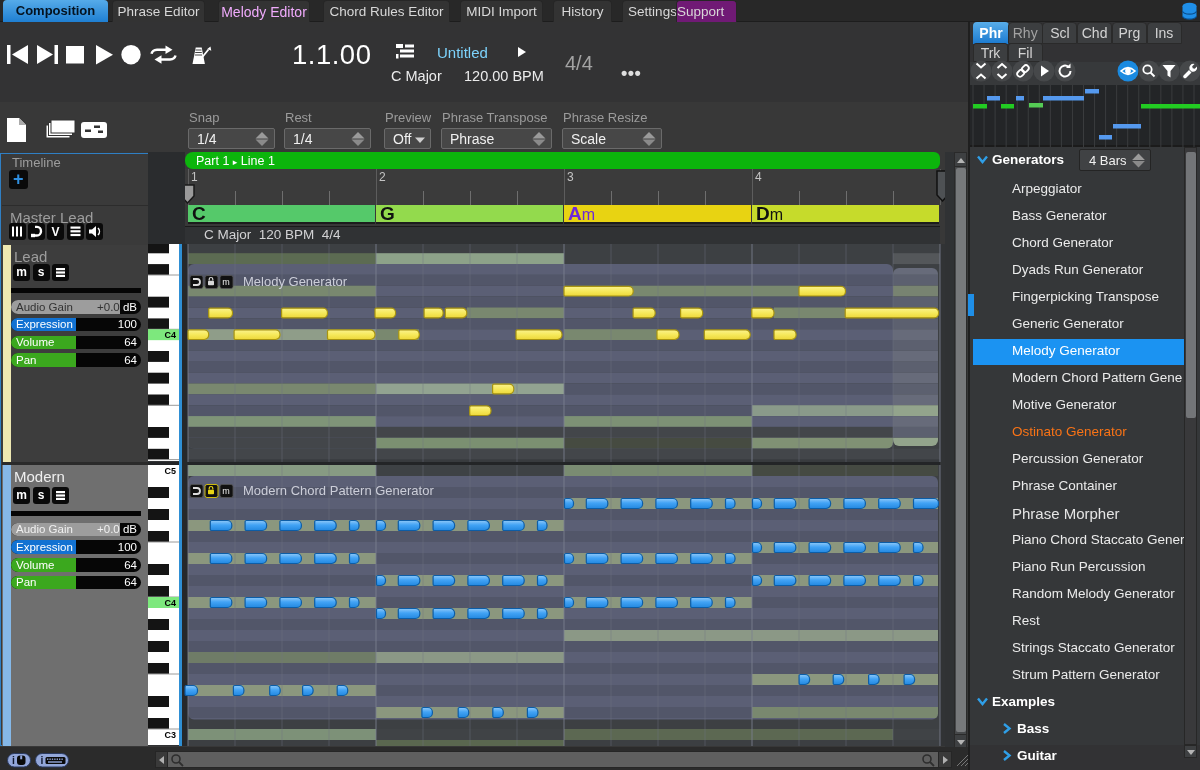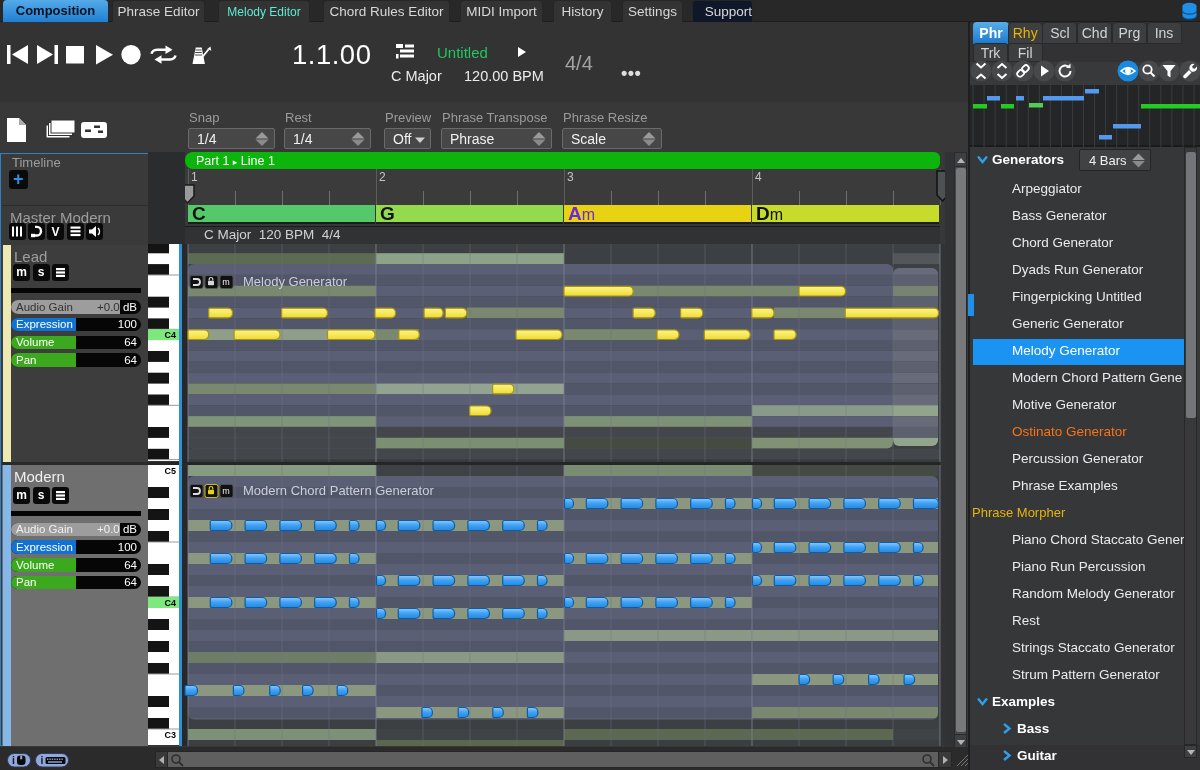--- a/index.html
+++ b/index.html
@@ -3,26 +3,26 @@
 *{margin:0;padding:0;box-sizing:border-box}
 html,body{width:1200px;height:770px;overflow:hidden;background:#3a3a3a;font-family:"Liberation Sans",sans-serif}
 #app{position:relative;width:1200px;height:770px;background:#383838;overflow:hidden}
 .abs{position:absolute}
 .tx{position:absolute;white-space:nowrap}
 </style></head><body>
 <div id="app">
 <div class="abs" style="left:0;top:0;width:1200px;height:22px;background:#282828;border-bottom:1px solid #1d1d1d"></div>
 <div class="abs" style="left:3px;top:0;width:105px;height:22px;background:linear-gradient(#56abe9,#1f7fd2);border-radius:4px 4px 0 0;color:#04121f;font-weight:bold;font-size:13px;text-align:center;line-height:22px">Composition</div>
 <div class="abs" style="left:112px;top:0;width:93px;height:22px;background:#333;border:1px solid #262626;border-bottom:none;border-radius:4px 4px 0 0;color:#d8d8d8;font-size:13.5px;text-align:center;line-height:22px">Phrase Editor</div>
-<div class="abs" style="left:218px;top:0;width:92px;height:22px;background:#333;border:1px solid #262626;border-bottom:none;border-radius:4px 4px 0 0;color:#5eead4;font-size:12px;text-align:center;line-height:22px">Melody Editor</div>
+<div class="abs" style="left:218px;top:0;width:92px;height:22px;background:#333;border:1px solid #262626;border-bottom:none;border-radius:4px 4px 0 0;color:#f0abfc;font-size:14px;text-align:center;line-height:22px">Melody Editor</div>
 <div class="abs" style="left:323px;top:0;width:127px;height:22px;background:#333;border:1px solid #262626;border-bottom:none;border-radius:4px 4px 0 0;color:#d8d8d8;font-size:13.5px;text-align:center;line-height:22px">Chord Rules Editor</div>
 <div class="abs" style="left:460px;top:0;width:83px;height:22px;background:#333;border:1px solid #262626;border-bottom:none;border-radius:4px 4px 0 0;color:#d8d8d8;font-size:13.5px;text-align:center;line-height:22px">MIDI Import</div>
 <div class="abs" style="left:553px;top:0;width:59px;height:22px;background:#333;border:1px solid #262626;border-bottom:none;border-radius:4px 4px 0 0;color:#d8d8d8;font-size:13.5px;text-align:center;line-height:22px">History</div>
 <div class="abs" style="left:622px;top:0;width:61px;height:22px;background:#333;border:1px solid #262626;border-bottom:none;border-radius:4px 4px 0 0;color:#d8d8d8;font-size:13.5px;text-align:center;line-height:22px">Settings</div>
-<div class="abs" style="left:692px;top:0;width:61px;height:22px;background:#0f172a;border:1px solid #262626;border-bottom:none;border-radius:4px 4px 0 0;color:#d8d8d8;font-size:13.5px;text-align:right;line-height:22px">Support</div>
+<div class="abs" style="left:676px;top:0;width:61px;height:22px;background:#701a75;border:1px solid #262626;border-bottom:none;border-radius:4px 4px 0 0;color:#d8d8d8;font-size:13.5px;text-align:left;line-height:22px">Support</div>
 <svg class="abs" style="left:1181px;top:2px" width="17" height="19" viewBox="0 0 17 19">
 <ellipse cx="8.5" cy="4" rx="7" ry="3.2" fill="#1f8fe8"></ellipse>
       <path d="M1.5,4 v5 a7,3.2 0 0 0 14,0 v-5" fill="#1f8fe8"></path>
       <path d="M1.5,9 v5 a7,3.2 0 0 0 14,0 v-5" fill="#1f8fe8"></path>
 <path d="M1.5,9 a7,3.2 0 0 0 14,0" fill="none" stroke="#0b4f8c" stroke-width="1.2"></path>
       <path d="M1.5,14 a7,3.2 0 0 0 14,0" fill="none" stroke="#0b4f8c" stroke-width="1.2"></path>
     </svg>
 <div class="abs" style="left:0;top:22px;width:970px;height:80px;background:#333334"></div>
 <svg class="abs" style="left:7px;top:44px" width="215" height="23" viewBox="0 0 215 23" fill="#fff">
 <rect x="0" y="1" width="3.5" height="19"></rect>
@@ -44,21 +44,21 @@
 <path d="M203.5,2.5 l0.8,4.3 l-4,-1.7 z"></path>
 </svg>
 <div class="tx" style="left:292px;top:39px;font-size:27.5px;color:#fff;letter-spacing:0.5px">1.1.00</div>
 <svg class="abs" style="left:396px;top:44px" width="18" height="15" viewBox="0 0 18 15">
 <rect x="0" y="0" width="7" height="4" fill="#fff"></rect>
       <rect x="9" y="0.5" width="9" height="3" fill="#fff"></rect>
 <rect x="4" y="5.5" width="14" height="3" fill="#fff"></rect>
 <rect x="4" y="10.5" width="14" height="3" fill="#fff"></rect>
       <rect x="0" y="10" width="2.5" height="4.5" fill="#fff"></rect>
     </svg>
-<div class="tx" style="left:437px;top:44px;font-size:15px;color:#22c55e">Untitled</div>
+<div class="tx" style="left:437px;top:44px;font-size:15px;color:#7dd3fc">Untitled</div>
 <div class="abs" style="left:518px;top:47px;width:0;height:0;border-left:8px solid #fff;border-top:5px solid transparent;border-bottom:5px solid transparent"></div>
 <div class="tx" style="left:391px;top:68px;font-size:14.5px;color:#ececec">C Major</div>
 <div class="tx" style="left:464px;top:68px;font-size:14.5px;color:#ececec">120.00 BPM</div>
 <div class="tx" style="left:565px;top:52px;font-size:20px;color:#a3a3a3">4/4</div>
 <div class="tx" style="left:621px;top:63px;font-size:18px;color:#dedede;letter-spacing:0.5px;font-weight:bold">•••</div>
 <svg class="abs" style="left:6px;top:117px" width="102" height="26" viewBox="0 0 102 26">
 <path d="M1,1 h12 l7,7 v17 h-19 z" fill="#fff"></path>
       <path d="M13,1 l7,7 h-7 z" fill="#aaa"></path>
 <rect x="40" y="8" width="24" height="13" fill="#fff" stroke="#333" stroke-width="1"></rect>
 <rect x="42.5" y="5.5" width="24" height="13" fill="#fff" stroke="#333" stroke-width="1"></rect>
@@ -90,21 +90,21 @@
 <div class="tx" style="left:563px;top:110px;font-size:13px;color:#9b9b9b">Phrase Resize</div>
     <div class="abs" style="left:562px;top:128px;width:100px;height:21px;background:#474747;border:1px solid #6a6a6a;border-radius:2px;color:#f0f0f0;font-size:14px;line-height:20px;padding-left:8px">Scale<svg style="position:absolute;right:4px;top:2px" width="16" height="16" viewBox="0 0 16 16">
         <path d="M8,1 L14.5,7.4 H1.5 z" fill="#9a9a9a"></path>
         <path d="M8,15 L1.5,8.6 H14.5 z" fill="#8a8a8a"></path>
       </svg></div>
 <div class="abs" style="left:0;top:153px;width:182px;height:593px;border:1.5px solid #2f7fc4;background:#3a3a3a"></div>
 <div class="abs" style="left:2px;top:205px;width:178px;height:1px;background:#2c2c2c"></div>
 <div class="tx" style="left:12px;top:155px;font-size:13px;color:#9d9d9d">Timeline</div>
 <div class="abs" style="left:9px;top:170px;width:19px;height:19px;background:#0a0a0a;border-radius:3px"></div>
 <div class="tx" style="left:13px;top:169px;font-size:18px;font-weight:bold;color:#2f8fe0">+</div>
-<div class="tx" style="left:10px;top:209px;font-size:15px;color:#9d9d9d">Master Modern</div>
+<div class="tx" style="left:10px;top:209px;font-size:15px;color:#9d9d9d">Master Lead</div>
 <div class="abs" style="left:9.0px;top:223px;width:17px;height:17px;background:#0a0a0a;border-radius:3px"></div>
 <svg class="abs" style="left:9.0px;top:223px" width="17" height="17" viewBox="0 0 17 17">
       <rect x="3" y="3.5" width="2" height="10" fill="#fff"></rect>
       <rect x="7" y="3.5" width="2" height="10" fill="#fff"></rect>
       <rect x="11" y="3.5" width="2" height="10" fill="#fff"></rect>
     </svg>
 <div class="abs" style="left:28.2px;top:223px;width:17px;height:17px;background:#0a0a0a;border-radius:3px"></div>
 <svg class="abs" style="left:28.2px;top:223px" width="17" height="17" viewBox="0 0 17 17">
       <path d="M4,12.5 h5 a4,4.3 0 0 0 0,-8.6 h-2" stroke="#fff" stroke-width="2.4" fill="none"></path>
       <rect x="3" y="10.8" width="4" height="3.4" fill="#fff"></rect>
@@ -613,21 +613,21 @@
 <svg class="abs" style="left:955px;top:752px" width="14" height="15" viewBox="0 0 14 15">
 <g stroke="#777" stroke-width="1">
         <line x1="2" y1="14" x2="14" y2="2"></line>
         <line x1="6" y1="14" x2="14" y2="6"></line>
         <line x1="10" y1="14" x2="14" y2="10"></line>
       </g>
     </svg>
 <div class="abs" style="left:968px;top:22px;width:2px;height:748px;background:#1f1f1f"></div>
 <div class="abs" style="left:970px;top:22px;width:230px;height:748px;background:#323234"></div>
 <div class="abs" style="left:973.0px;top:22px;width:36px;height:22px;background:linear-gradient(#58ade9,#1b7ad0);border-radius:4px 4px 0 0;color:#fff;font-weight:bold;font-size:14px;text-align:center;line-height:22px">Phr</div>
-<div class="abs" style="left:1007.7px;top:22px;width:35px;height:22px;background:#3c3e40;border:1px solid #2a2a2a;border-radius:4px 4px 0 0;color:#eab308;font-size:14px;text-align:center;line-height:21px">Rhy</div>
+<div class="abs" style="left:1007.7px;top:22px;width:35px;height:22px;background:#3c3e40;border:1px solid #2a2a2a;border-radius:4px 4px 0 0;color:#a3a3a3;font-size:14px;text-align:center;line-height:21px">Rhy</div>
 <div class="abs" style="left:1042.4px;top:22px;width:35px;height:22px;background:#3c3e40;border:1px solid #2a2a2a;border-radius:4px 4px 0 0;color:#d4d4d4;font-size:14px;text-align:center;line-height:21px">Scl</div>
 <div class="abs" style="left:1077.1px;top:22px;width:35px;height:22px;background:#3c3e40;border:1px solid #2a2a2a;border-radius:4px 4px 0 0;color:#d4d4d4;font-size:14px;text-align:center;line-height:21px">Chd</div>
 <div class="abs" style="left:1111.8px;top:22px;width:35px;height:22px;background:#3c3e40;border:1px solid #2a2a2a;border-radius:4px 4px 0 0;color:#d4d4d4;font-size:14px;text-align:center;line-height:21px">Prg</div>
 <div class="abs" style="left:1146.5px;top:22px;width:35px;height:22px;background:#3c3e40;border:1px solid #2a2a2a;border-radius:4px 4px 0 0;color:#d4d4d4;font-size:14px;text-align:center;line-height:21px">Ins</div>
 <div class="abs" style="left:973.0px;top:43px;width:35px;height:19px;background:#3c3e40;border:1px solid #2a2a2a;border-radius:3px 3px 0 0;color:#d4d4d4;font-size:14px;text-align:center;line-height:18px">Trk</div>
 <div class="abs" style="left:1007.7px;top:43px;width:35px;height:19px;background:#3c3e40;border:1px solid #2a2a2a;border-radius:3px 3px 0 0;color:#d4d4d4;font-size:14px;text-align:center;line-height:18px">Fil</div>
 <div class="abs" style="left:970px;top:62px;width:230px;height:23px;background:#37393b"></div>
 <svg class="abs" style="left:970px;top:60px" width="22" height="22" viewBox="0 0 22 22">
       <circle cx="11" cy="11" r="10.5" fill="#46484a"></circle>
       <path d="M6.5,3.5 L11,7.5 L15.5,3.5 M6.5,18.5 L11,14.5 L15.5,18.5" stroke="#fff" stroke-width="2" fill="none"></path>
@@ -711,30 +711,30 @@
     </svg>
 <div class="tx" style="left:992px;top:152px;font-size:13.5px;font-weight:bold;color:#fff">Generators</div>
 <div class="abs" style="left:1079px;top:149px;width:72px;height:22px;background:#404244;border:1px solid #242424;border-radius:2px;color:#f0f0f0;font-size:13px;line-height:21px;padding-left:9px">4 Bars<svg style="position:absolute;right:3px;top:2px" width="17" height="17" viewBox="0 0 16 16">
         <path d="M8,1.5 L14,7.5 H2 z" fill="#9a9a9a"></path>
         <path d="M8,14.5 L2,8.5 H14 z" fill="#8a8a8a"></path>
       </svg></div>
 <div class="tx" style="left:1012px;top:181px;font-size:13.5px;color:#ebebeb">Arpeggiator</div>
 <div class="tx" style="left:1012px;top:208px;font-size:13.5px;color:#ebebeb">Bass Generator</div>
 <div class="tx" style="left:1012px;top:235px;font-size:13.5px;color:#ebebeb">Chord Generator</div>
 <div class="tx" style="left:1012px;top:262px;font-size:13.5px;color:#ebebeb">Dyads Run Generator</div>
-<div class="tx" style="left:1012px;top:289px;font-size:13.5px;color:#ebebeb">Fingerpicking Untitled</div>
+<div class="tx" style="left:1012px;top:289px;font-size:13.5px;color:#ebebeb">Fingerpicking Transpose</div>
 <div class="tx" style="left:1012px;top:316px;font-size:13.5px;color:#ebebeb">Generic Generator</div>
 <div class="abs" style="left:973px;top:338.5px;width:211px;height:26px;background:#1b93f2"></div>
 <div class="tx" style="left:1012px;top:343px;font-size:13.5px;color:#fff">Melody Generator</div>
 <div class="tx" style="left:1012px;top:370px;font-size:13.5px;color:#ebebeb">Modern Chord Pattern Gene</div>
 <div class="tx" style="left:1012px;top:397px;font-size:13.5px;color:#ebebeb">Motive Generator</div>
 <div class="tx" style="left:1012px;top:424px;font-size:13.5px;color:#f97316">Ostinato Generator</div>
 <div class="tx" style="left:1012px;top:451px;font-size:13.5px;color:#ebebeb">Percussion Generator</div>
-<div class="tx" style="left:1012px;top:478px;font-size:13.5px;color:#ebebeb">Phrase Examples</div>
-<div class="tx" style="left:972px;top:505px;font-size:13px;color:#eab308">Phrase Morpher</div>
+<div class="tx" style="left:1012px;top:478px;font-size:13.5px;color:#ebebeb">Phrase Container</div>
+<div class="tx" style="left:1012px;top:505px;font-size:15px;color:#e5e5e5">Phrase Morpher</div>
 <div class="tx" style="left:1012px;top:532px;font-size:13.5px;color:#ebebeb">Piano Chord Staccato Genera</div>
 <div class="tx" style="left:1012px;top:559px;font-size:13.5px;color:#ebebeb">Piano Run Percussion</div>
 <div class="tx" style="left:1012px;top:586px;font-size:13.5px;color:#ebebeb">Random Melody Generator</div>
 <div class="tx" style="left:1012px;top:613px;font-size:13.5px;color:#ebebeb">Rest</div>
 <div class="tx" style="left:1012px;top:640px;font-size:13.5px;color:#ebebeb">Strings Staccato Generator</div>
 <div class="tx" style="left:1012px;top:667px;font-size:13.5px;color:#ebebeb">Strum Pattern Generator</div>
 <svg class="abs" style="left:976px;top:695px" width="13" height="13" viewBox="0 0 13 13">
       <path d="M2,3.5 L6.5,9 L11,3.5" stroke="#2f9fe8" stroke-width="2.4" fill="none"></path>
     </svg>
 <div class="tx" style="left:992px;top:694px;font-size:13.5px;font-weight:bold;color:#fff">Examples</div>

